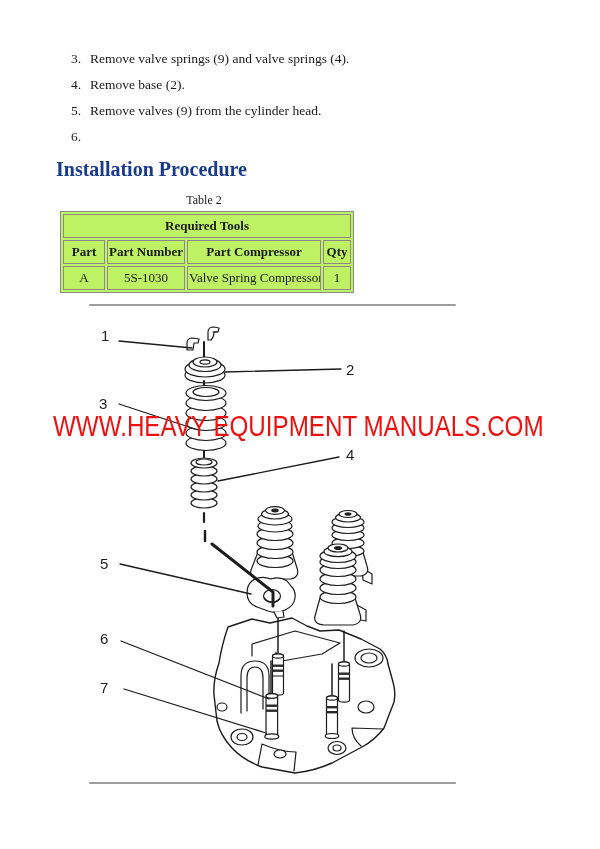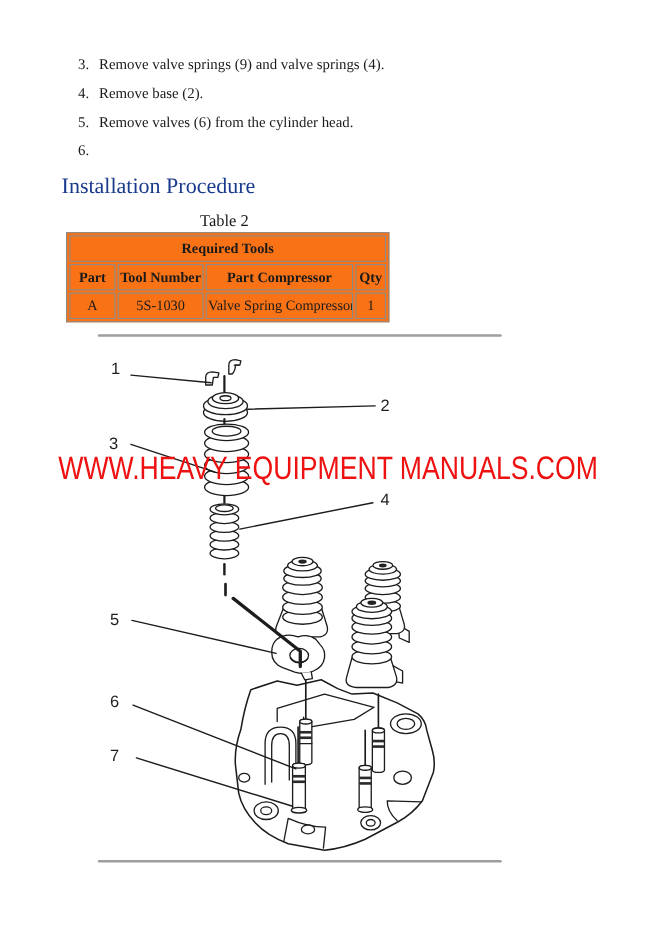--- a/index.html
+++ b/index.html
@@ -5,28 +5,28 @@
   html,body { margin:0; padding:0; background:#fff; }
   .page {
     position:relative; width:600px; height:849px; background:#ffffff;
     font-family:"Liberation Serif", serif; color:#1a1a1a; overflow:hidden;
   }
   .steps { position:absolute; top:50px; left:71px; width:460px; }
   .step { display:flex; margin-bottom:9px; font-size:13.5px; line-height:17px; }
   .step-num { width:19px; flex:0 0 19px; }
   .heading {
     position:absolute; top:158px; left:56px;
-    font-size:20px; font-weight:normal; color:#1a3a8c;
+    font-size:20px; font-weight:bold; color:#1a3a8c;
     font-family:"Liberation Serif", serif;
   }
-  .tbl-caption { position:absolute; top:193px; left:60px; width:288px; text-align:center; font-size:15px; }
+  .tbl-caption { position:absolute; top:193px; left:60px; width:288px; text-align:center; font-size:12px; }
   table.tools {
     position:absolute; top:211px; left:60px; width:288px;
     border-collapse:separate; border-spacing:2px; border:1px solid #8a8a8a;
-    table-layout:fixed; font-size:13px; background:#f97316;
+    table-layout:fixed; font-size:13px; background:#bef264;
   }
   .tools th, .tools td {
     border:1px solid #8a8a8a; text-align:center; vertical-align:middle;
     padding:2px 1px; height:18px; white-space:nowrap; overflow:hidden;
   }
   .figure { position:absolute; left:0; top:0; width:600px; height:849px; }
   svg.art { position:absolute; left:0; top:0; }
   .callout { position:absolute; font-family:"Liberation Sans", sans-serif; font-size:15px; color:#1f1f1f; }
   .co1 { left:101px; top:327px; } .co2 { left:346px; top:361px; }
   .co3 { left:99px;  top:395px; } .co4 { left:346px; top:446px; }
@@ -47,21 +47,21 @@
     <div class="step">
       <span class="step-num">3.</span>
       <span class="step-text">Remove valve springs (9) and valve springs (4).</span>
     </div>
     <div class="step">
       <span class="step-num">4.</span>
       <span class="step-text">Remove base (2).</span>
     </div>
     <div class="step">
       <span class="step-num">5.</span>
-      <span class="step-text">Remove valves (6) from the cylinder head.</span>
+      <span class="step-text">Remove valves (9) from the cylinder head.</span>
     </div>
     <div class="step">
       <span class="step-num">6.</span>
     </div>
   </div>
 
   <div class="heading">Installation Procedure</div>
 
   <div class="tbl-caption">Table 2</div>
 
@@ -71,21 +71,21 @@
         <col style="width:78px">
         <col style="width:134px">
         <col style="width:28px">
       </colgroup>
     <tbody>
     <tr>
       <th colspan="4">Required Tools</th>
     </tr>
     <tr>
       <th>Part</th>
-      <th>Tool Number</th>
+      <th>Part Number</th>
       <th>Part Compressor</th>
       <th>Qty</th>
     </tr>
     <tr>
       <td>A</td>
       <td>5S-1030</td>
       <td>Valve Spring Compressor</td>
       <td>1</td>
     </tr>
     </tbody>

